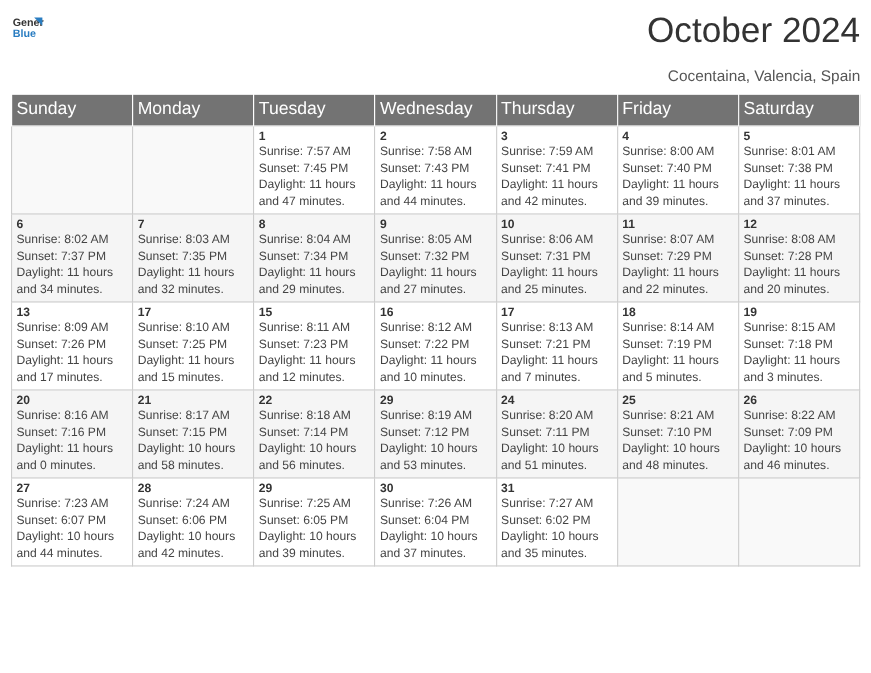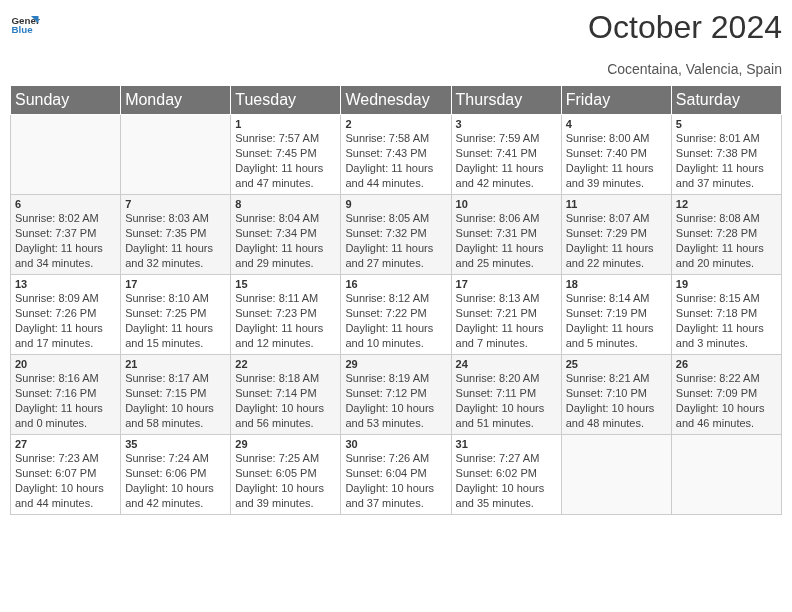--- a/index.html
+++ b/index.html
@@ -232,21 +232,21 @@
             <span class="day-num">26</span>
             <div class="day-info">Sunrise: 8:22 AM<br>Sunset: 7:09 PM<br>Daylight: 10 hours and 46 minutes.</div>
           </td>
         </tr>
         <tr>
           <td>
             <span class="day-num">27</span>
             <div class="day-info">Sunrise: 7:23 AM<br>Sunset: 6:07 PM<br>Daylight: 10 hours and 44 minutes.</div>
           </td>
           <td>
-            <span class="day-num">35</span>
+            <span class="day-num">28</span>
             <div class="day-info">Sunrise: 7:24 AM<br>Sunset: 6:06 PM<br>Daylight: 10 hours and 42 minutes.</div>
           </td>
           <td>
             <span class="day-num">29</span>
             <div class="day-info">Sunrise: 7:25 AM<br>Sunset: 6:05 PM<br>Daylight: 10 hours and 39 minutes.</div>
           </td>
           <td>
             <span class="day-num">30</span>
             <div class="day-info">Sunrise: 7:26 AM<br>Sunset: 6:04 PM<br>Daylight: 10 hours and 37 minutes.</div>
           </td>

